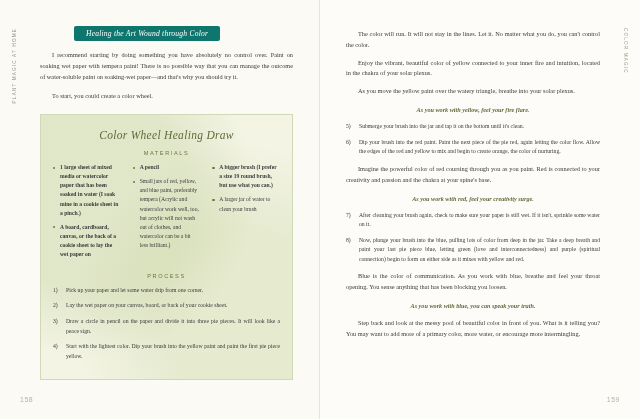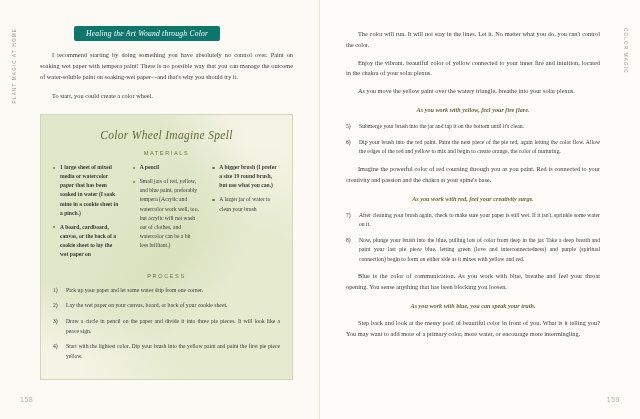--- a/index.html
+++ b/index.html
@@ -169,21 +169,21 @@
 
   <div class="page left">
     <div class="vert-head">PLANT MAGIC AT HOME</div>
 
     <div class="banner">Healing the Art Wound through Color</div>
 
     <p class="body indent">I recommend starting by doing something you have absolutely no control over. Paint on soaking wet paper with tempera paint! There is no possible way that you can manage the outcome of water-soluble paint on soaking-wet paper—and that's why you should try it.</p>
     <p class="body indent">To start, you could create a color wheel.</p>
 
     <div class="spell-box">
-      <div class="spell-title">Color Wheel Imagine Spell</div>
+      <div class="spell-title">Color Wheel Healing Draw</div>
       <div class="sec-label">MATERIALS</div>
 
       <div class="cols">
         <div class="col">
           <ul class="mat">
             <li><span class="bold">1 large sheet of mixed media or watercolor paper that has been soaked in water (I soak mine in a cookie sheet in a pinch.)</span></li>
             <li><span class="bold">A board, cardboard, canvas, or the back of a cookie sheet to lay the wet paper on</span></li>
           </ul>
         </div>
         <div class="col">

